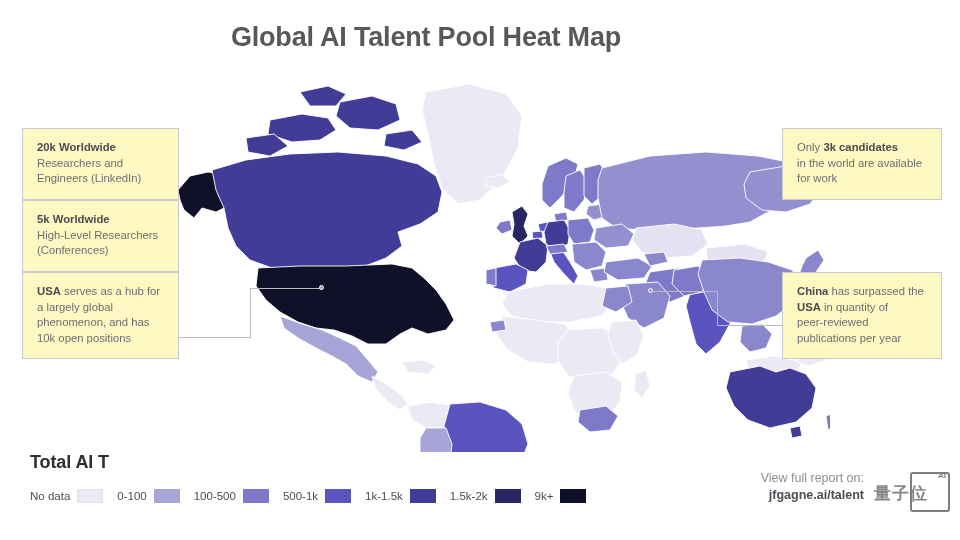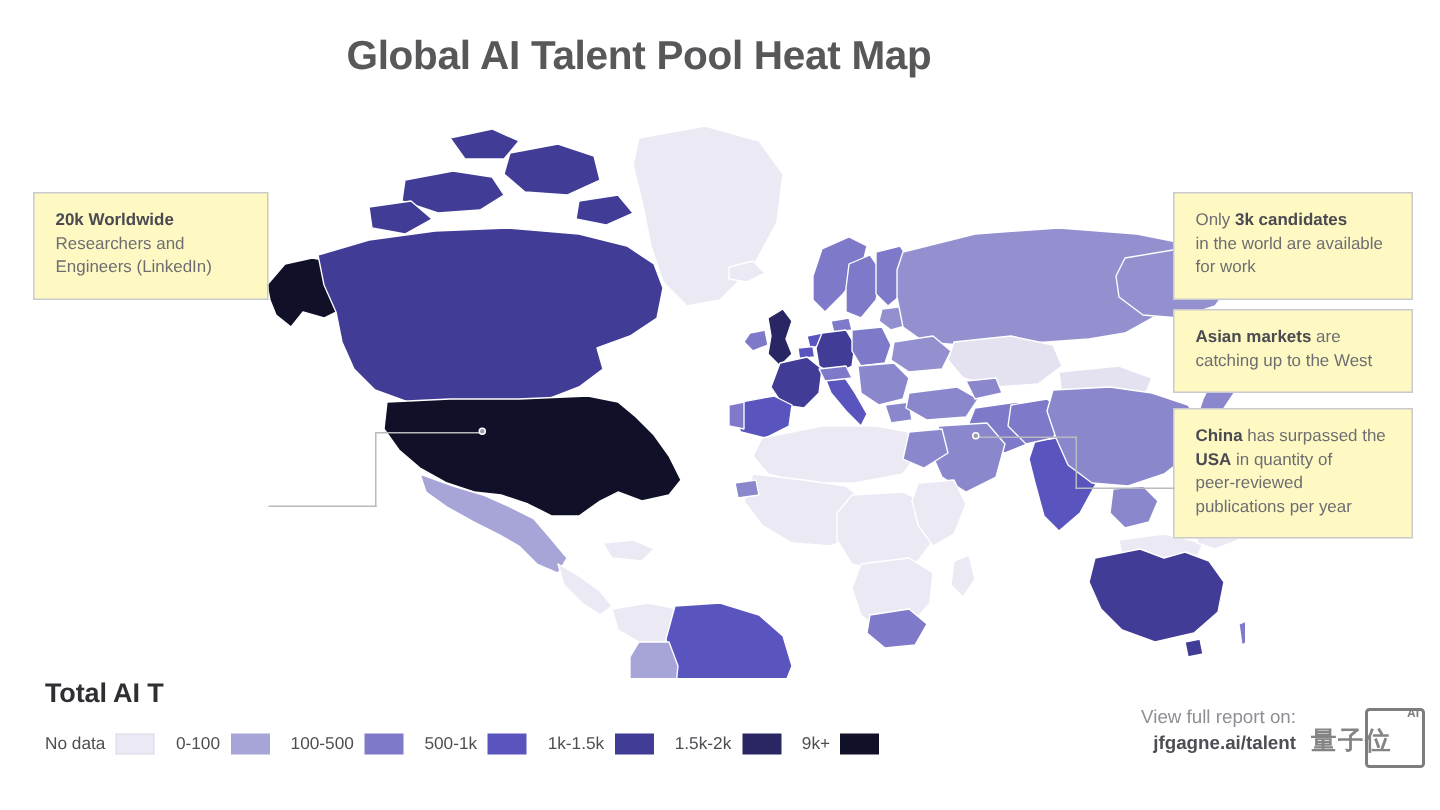--- a/index.html
+++ b/index.html
@@ -194,32 +194,39 @@
       <path fill="#ebeaf4" d="M648,282 L668,278 L676,288 L660,294 L648,290 Z"></path>
     </svg>
   </div>
 
   <div class="callout cl1">
     <span class="ln"><b>20k Worldwide</b></span>
     <span class="ln">Researchers and</span>
     <span class="ln">Engineers (LinkedIn)</span>
   </div>
 
-
+  <div class="callout cl2">
+    <span class="ln"><b>5k Worldwide</b></span>
+    <span class="ln">High-Level Researchers</span>
+    <span class="ln">(Conferences)</span>
+  </div>
+
+  <div class="callout cl3">
+    <span class="ln"><b>USA</b><span> serves as a hub for</span></span>
+    <span class="ln">a largely global</span>
+    <span class="ln">phenomenon, and has</span>
+    <span class="ln">10k open positions</span>
+  </div>
 
   <div class="callout cr1">
     <span class="ln"><span>Only </span><b>3k candidates</b></span>
     <span class="ln">in the world are available</span>
     <span class="ln">for work</span>
   </div>
 
-  <div class="callout cr2">
-    <span class="ln"><b>Asian markets</b><span> are</span></span>
-    <span class="ln">catching up to the West</span>
-  </div>
 
   <div class="callout cr3">
     <span class="ln"><b>China</b><span> has surpassed the</span></span>
     <span class="ln"><b>USA</b><span> in quantity of</span></span>
     <span class="ln">peer-reviewed</span>
     <span class="ln">publications per year</span>
   </div>
 
   <div class="leader lead-h" style="left:179px; top:337px; width:72px;"></div>
   <div class="leader lead-v" style="left:250px; top:288px; height:50px;"></div>

